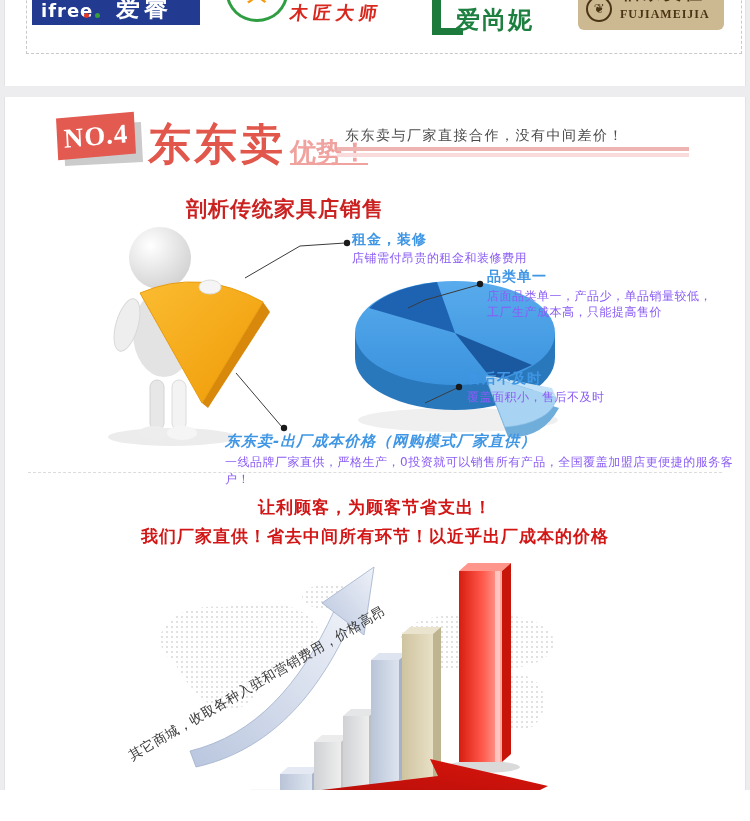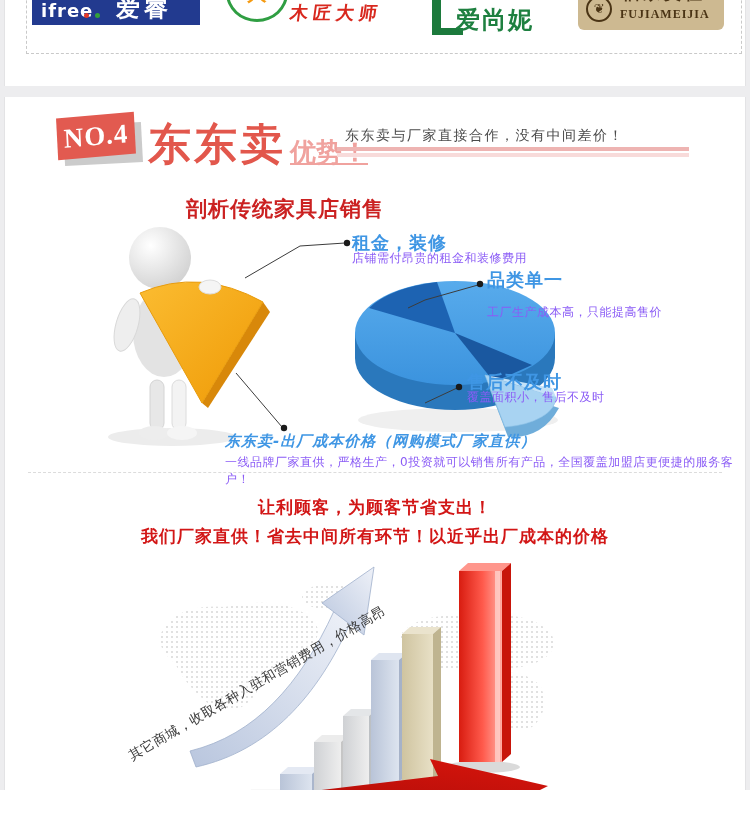--- a/index.html
+++ b/index.html
@@ -50,21 +50,21 @@
   #hdr-title .big{font-size:43px;font-weight:bold;color:#e2574c;letter-spacing:3px;line-height:1;}
   #hdr-title .suf{font-size:26px;color:#f0a29e;font-weight:bold;line-height:1.05;margin-left:4px;text-decoration:underline;}
   #hdr-note{left:345px;top:127px;font-size:14px;color:#4a4a4a;letter-spacing:1.5px;}
   .pink-line{left:337px;width:352px;height:4px;}
   #pink-line1{top:147px;background:#eeb4b2;}
   #pink-line2{top:153px;background:#f8dbda;}
 
   
   #analysis-title{left:100px;top:195px;width:370px;text-align:center;
                   font-size:21px;font-weight:bold;color:#cb2121;letter-spacing:1px;}
-  .pt-label{position:absolute;font-size:18px;font-weight:bold;color:#3f96e4;letter-spacing:1px;}
+  .pt-label{position:absolute;font-size:14px;font-weight:bold;color:#3f96e4;letter-spacing:1px;}
   .pt-desc{position:absolute;font-size:12px;color:#8b5cf6;letter-spacing:0.5px;}
   #l4-label{font-size:15px;}
 
   
   #slogan{left:10px;top:493px;width:730px;text-align:center;color:#d21616;
           font-size:17px;font-weight:bold;line-height:29px;letter-spacing:1px;}
   #dash-sep{left:28px;top:472px;width:694px;border-top:1px dashed #dcdcdc;height:0;}
 
   
   #chart-caption{left:130px;top:748px;transform-origin:0 50%;transform:rotate(-30deg);
@@ -173,20 +173,21 @@
       <circle cx="420" cy="59" r="3.2"></circle>
       <circle cx="399" cy="162" r="3.2"></circle>
       <circle cx="224" cy="203" r="3.2"></circle>
     </g>
   </svg>
 
   <div class="pt-label" style="left:352px;top:231px;">租金，装修</div>
   <div class="pt-desc" style="left:352px;top:250px;">店铺需付昂贵的租金和装修费用</div>
 
   <div class="pt-label" style="left:487px;top:268px;">品类单一</div>
+  <div class="pt-desc" style="left:487px;top:288px;">店面品类单一，产品少，单品销量较低，</div>
   <div class="pt-desc" style="left:487px;top:304px;">工厂生产成本高，只能提高售价</div>
 
   <div class="pt-label" style="left:467px;top:370px;">售后不及时</div>
   <div class="pt-desc" style="left:467px;top:389px;">覆盖面积小，售后不及时</div>
 
   <div class="pt-label" id="l4-label" style="left:225px;top:432px;font-style:italic;">东东卖-出厂成本价格（网购模式厂家直供）</div>
   <div class="pt-desc" style="left:225px;top:454px;">一线品牌厂家直供，严格生产，0投资就可以销售所有产品，全国覆盖加盟店更便捷的服务客户！</div>
 
   <div class="abs" id="dash-sep"></div>
 

